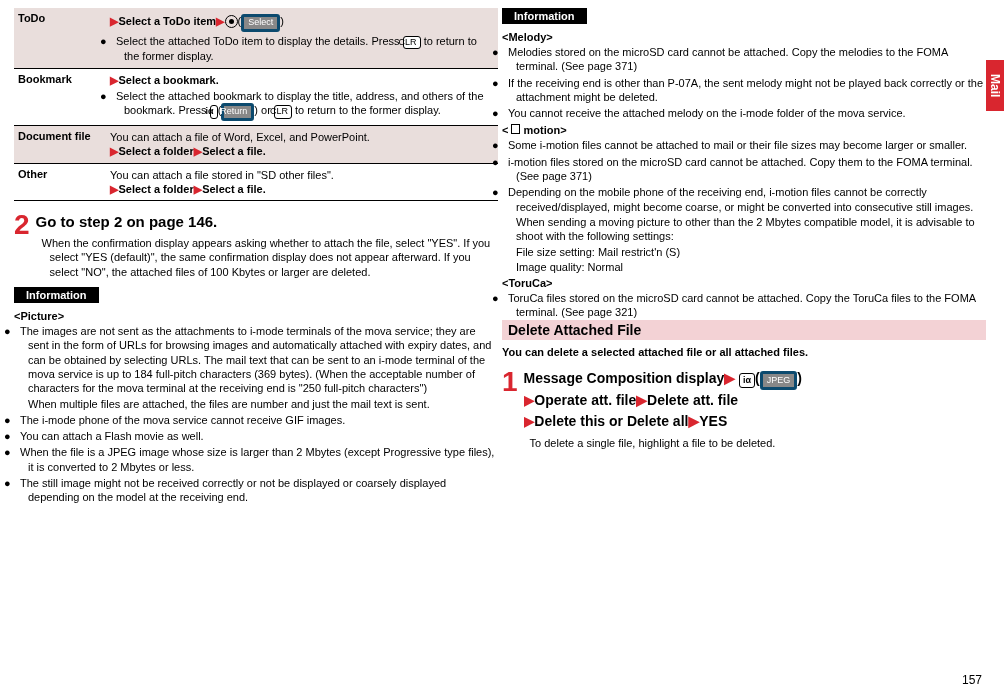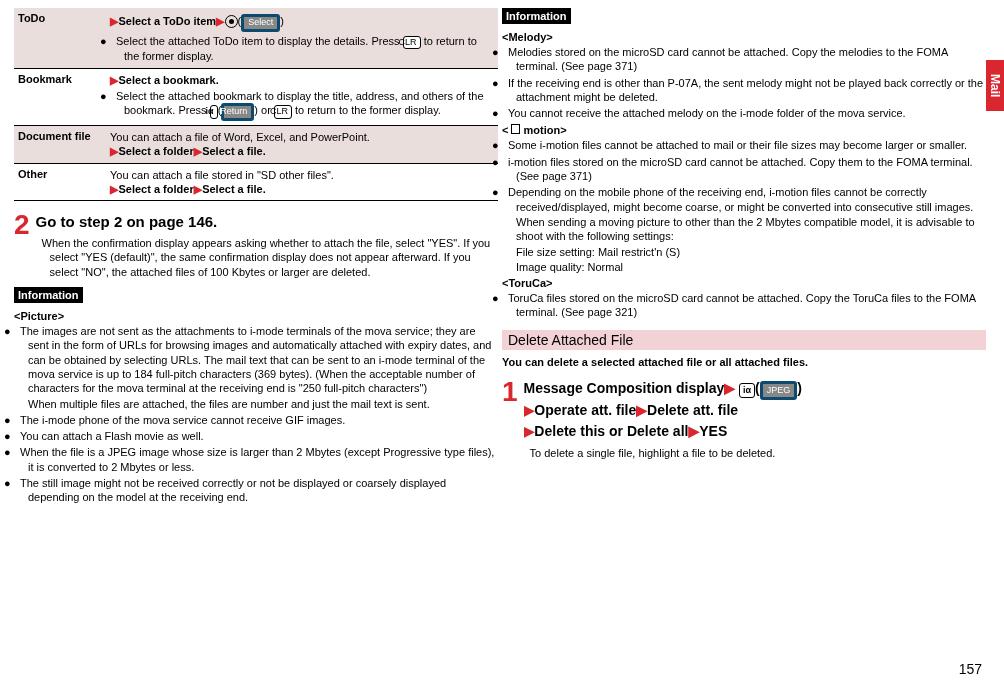--- a/index.html
+++ b/index.html
@@ -8,32 +8,32 @@
 .col{flex:1;min-width:0}
 .tbl{width:100%;border-collapse:collapse}
 .tbl tr{border-bottom:1px solid #000}
 .tbl td{padding:4px 4px;vertical-align:top}
 .tbl td:first-child{width:92px;font-weight:bold}
 .hdr-row{background:#e9dedc}
 .step-num{color:#d9262f;font-size:28px;font-weight:bold;float:left;margin-right:6px;line-height:1}
 .step-title{font-weight:bold;font-size:15px;margin-top:2px}
 .bullet{text-indent:-8px;padding-left:14px;margin-top:2px;line-height:1.35}
 .bullet:before{content:"●";display:inline-block;width:0;position:relative;left:-8px}
-.info-label{background:#000;color:#fff;font-weight:bold;padding:2px 4px;display:inline-block;margin-top:8px;margin-bottom:4px}
+.info-label{background:#000;color:#fff;font-weight:bold;padding:2px 12px;display:inline-block;margin-top:8px;margin-bottom:4px}
 .sub{font-weight:bold;margin-top:3px}
 .arrow{color:#d9262f;font-weight:bold}
 .btn{display:inline-block;border:1px solid #000;border-radius:3px;padding:0 3px;font-size:9px;background:#fff;font-weight:normal}
 .btn-dark{display:inline-block;border:3px solid #0c4a6e;border-radius:3px;padding:0 4px;font-size:9px;background:#888;color:#fff;font-weight:normal}
 .circle-btn{display:inline-block;width:13px;height:13px;border:1.5px solid #000;border-radius:50%;position:relative;top:3px}
 .circle-btn:after{content:"";position:absolute;left:3px;top:3px;width:5px;height:5px;background:#000;border-radius:50%}
 .ir-btn{display:inline-block;border:1px solid #000;border-radius:3px;padding:0 3px;font-size:9px;background:#fff;font-weight:bold}
-.pink-bar{background:#f3d2d5;font-weight:normal;font-size:14px;padding:2px 6px;margin-top:10px}
+.pink-bar{background:#f3d2d5;font-weight:bold;font-size:14px;padding:2px 6px;}
 .step-block{margin-top:10px;overflow:hidden}
 .sidebar{position:absolute;right:0;top:60px;writing-mode:vertical-rl;background:#d9262f;color:#fff;font-weight:bold;font-size:12px;padding:14px 2px;text-align:center}
-.pagenum{position:absolute;right:22px;bottom:20px;font-size:14px}
+.pagenum{position:absolute;right:22px;bottom:10px;font-size:12px}
 .step-lines{overflow:hidden}
 .alpha{display:inline-block;width:9px;height:11px;position:relative;top:1px}
 .alpha:before{content:"";position:absolute;left:0;top:0;width:7px;height:4px;border:1px solid #000;border-bottom:none}
 .alpha:after{content:"";position:absolute;left:0;top:5px;width:7px;height:4px;border:1px solid #000;border-top:none}
 .plain-bullet{padding-left:14px;margin-top:1px;line-height:1.3}
 .tight{line-height:1.3}
 </style>
 </head>
 <body>
 

